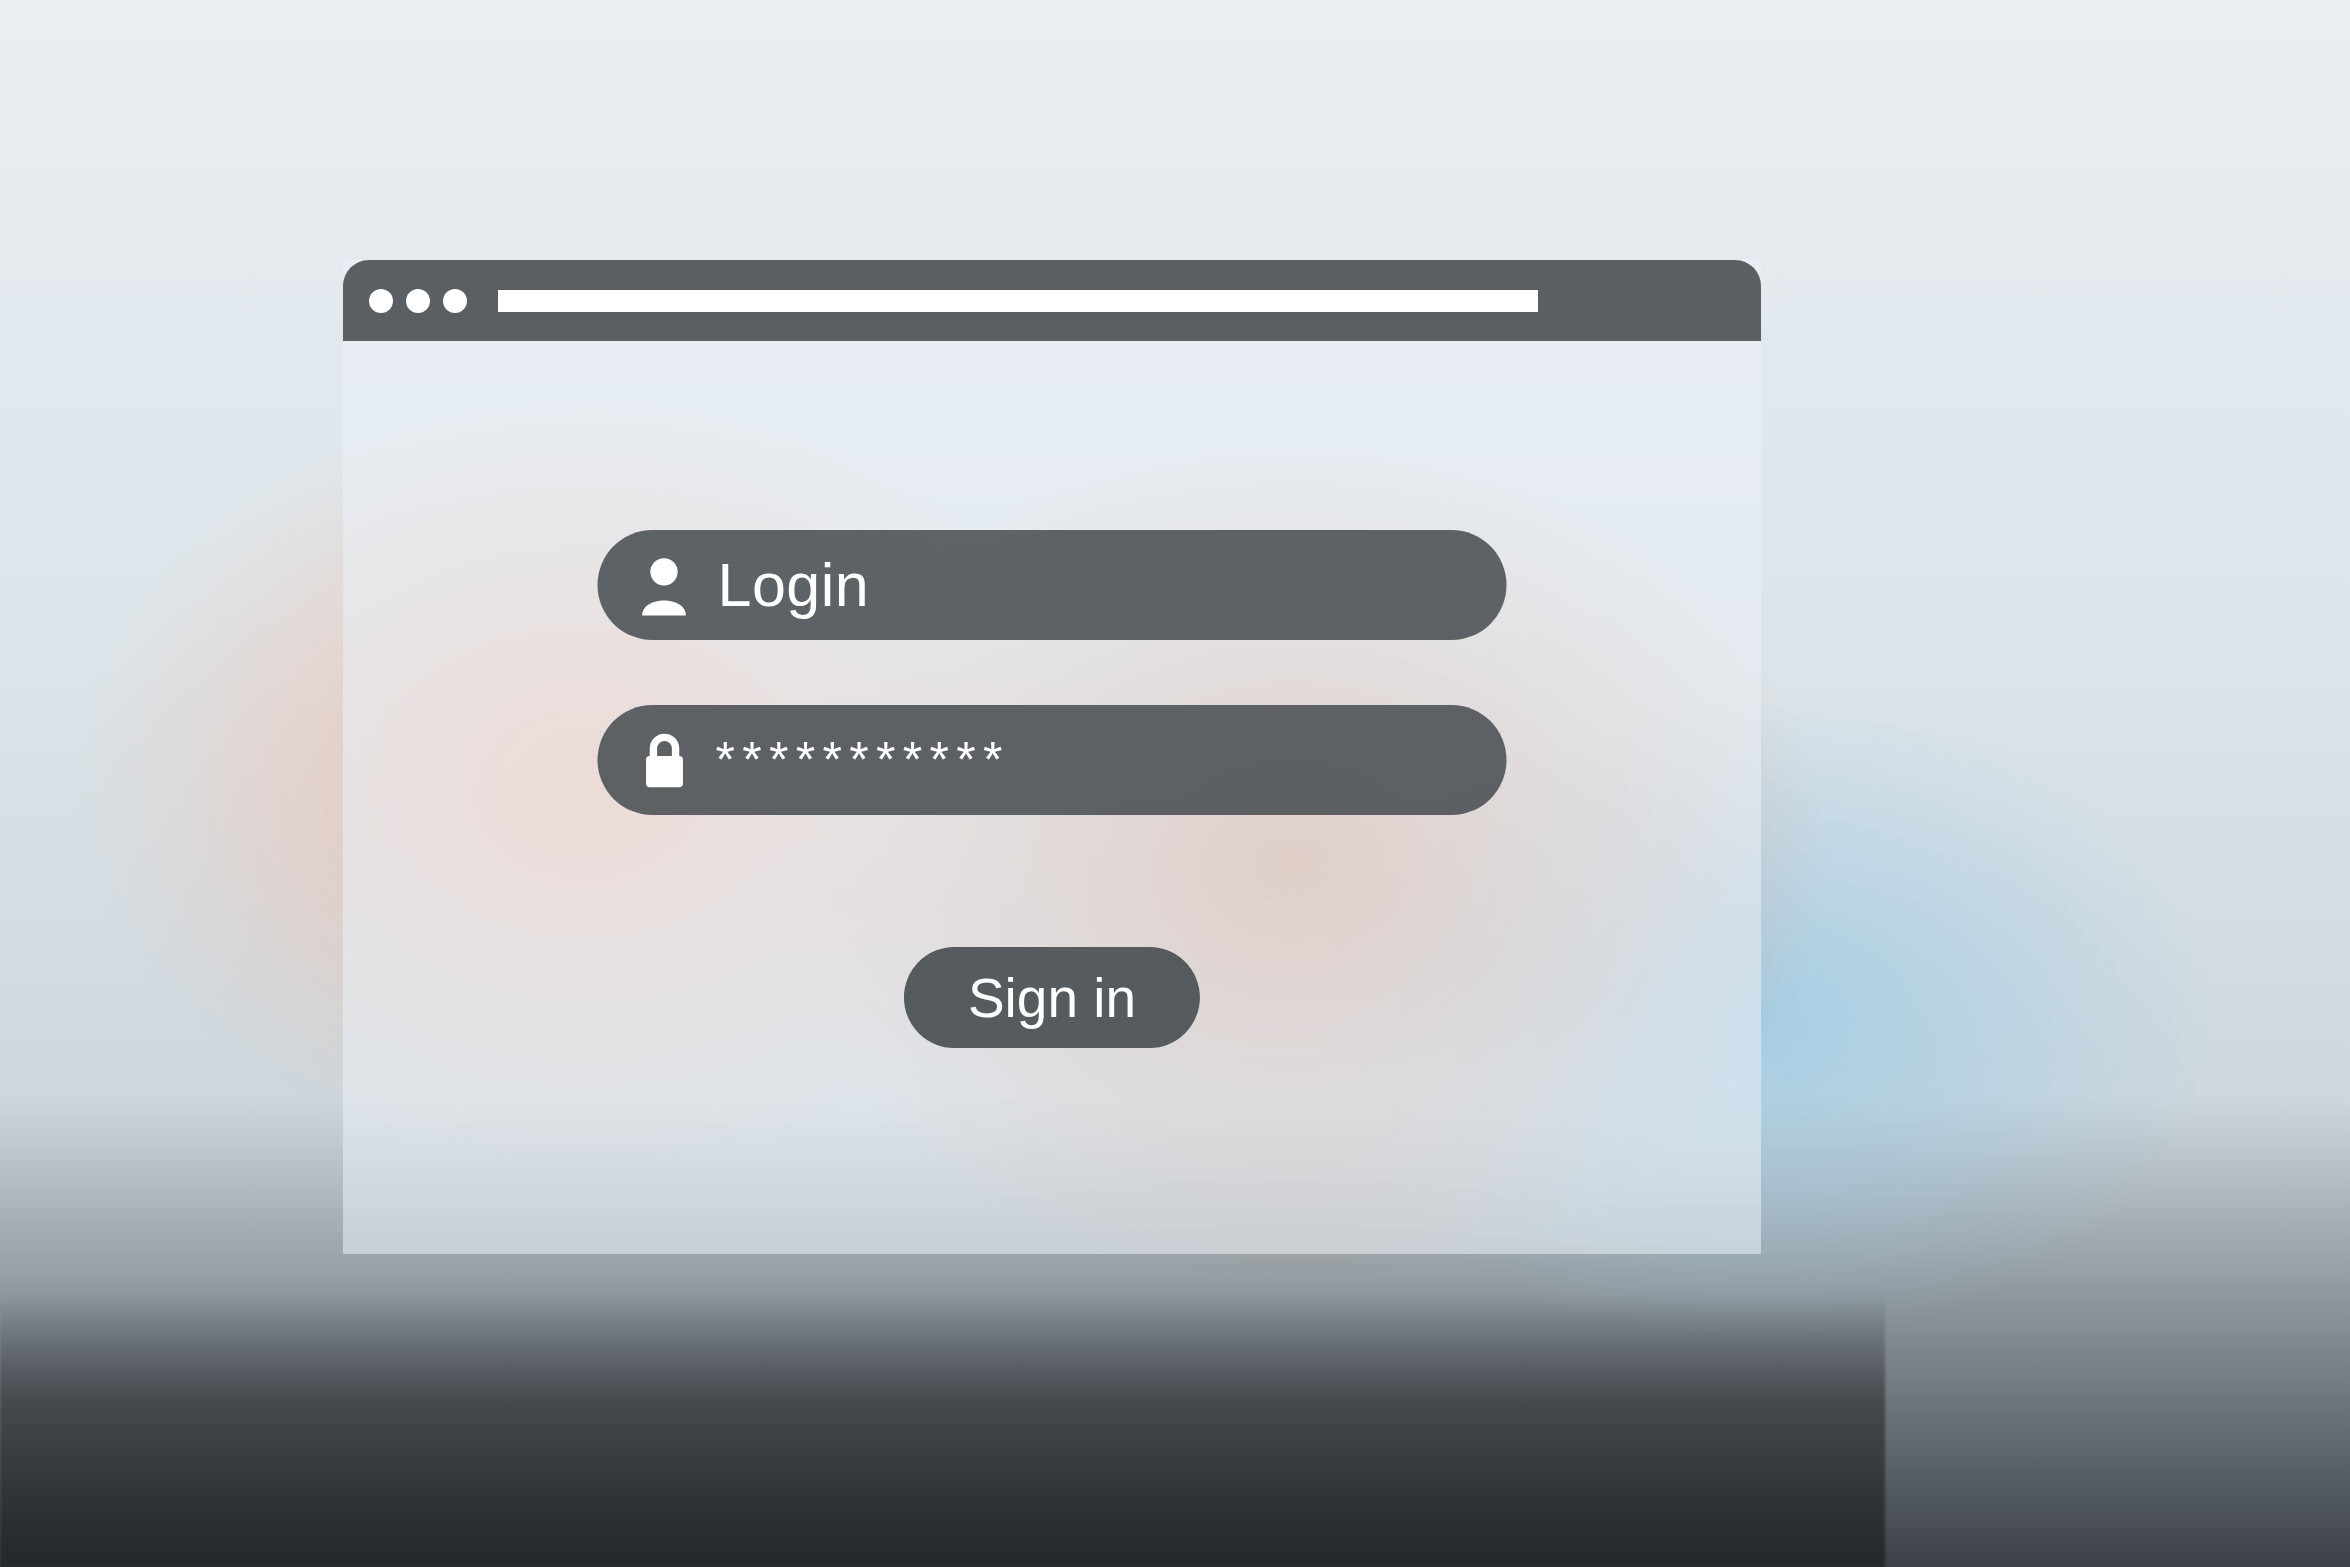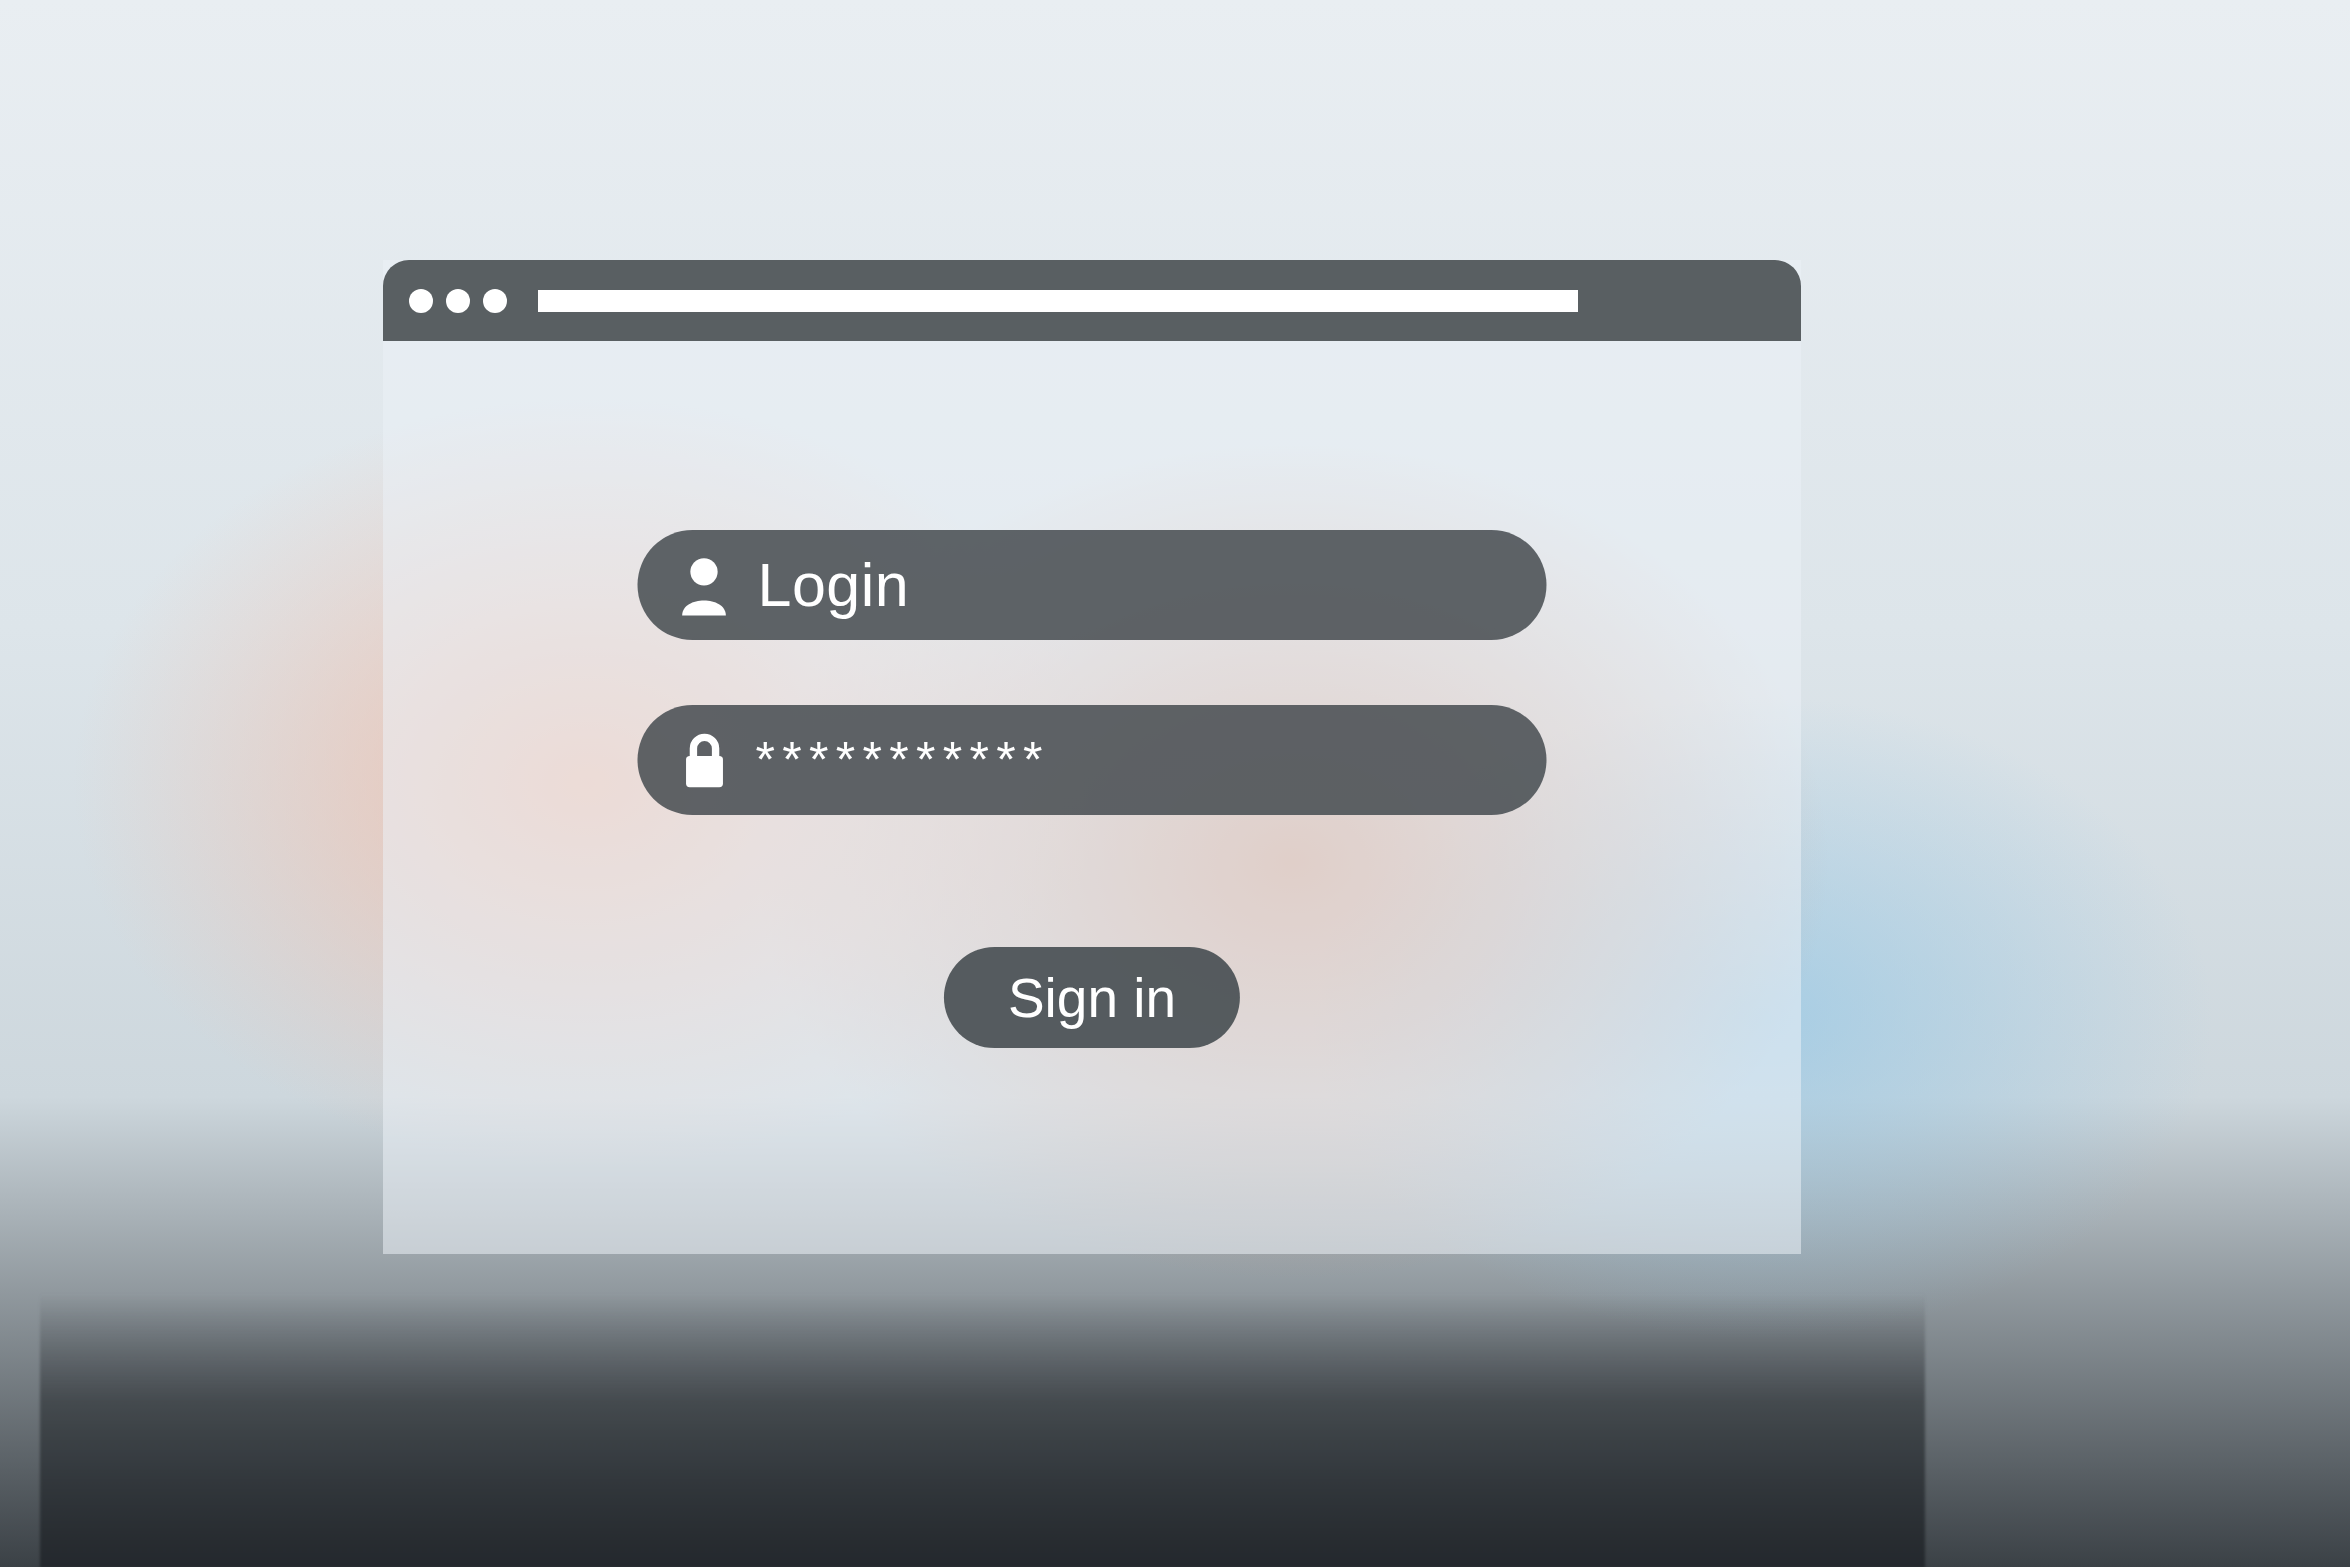--- a/index.html
+++ b/index.html
@@ -19,21 +19,20 @@
     font-family: "Helvetica Neue", Arial, sans-serif;
     display: flex;
     align-items: center;
     justify-content: center;
   }
   .stage {
     position: relative;
     width: 1885px;
     height: 1568px;
     transform-origin: top left;
-    margin-left: 40px;
   }
   
   .keys {
     position: absolute;
     bottom: 0; left: 0; right: 0;
     height: 275px;
     background: linear-gradient(180deg, rgba(50,55,60,0) 0%, rgba(40,44,48,.6) 40%, rgba(30,34,38,.8) 100%);
     filter: blur(1.8px);
   }
 

